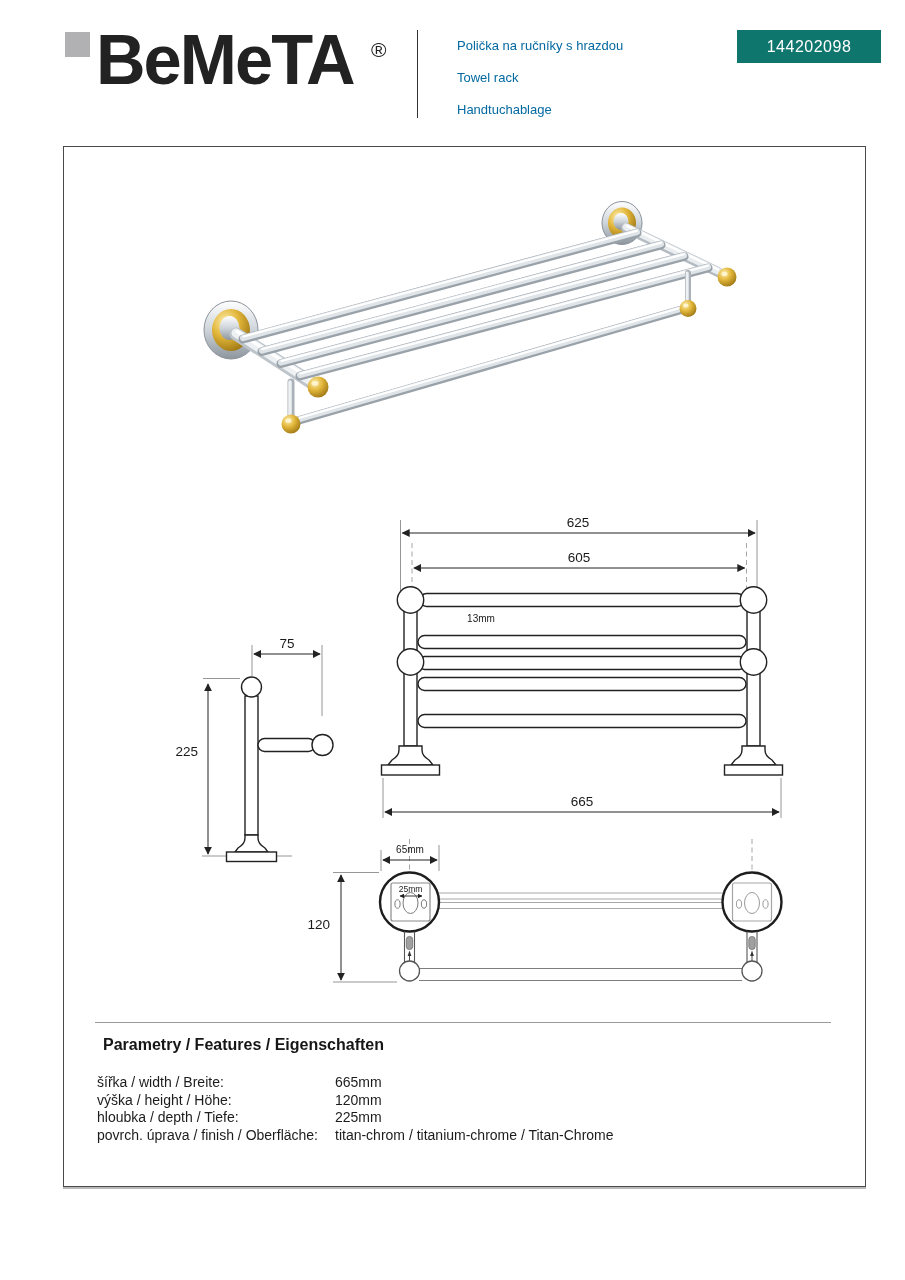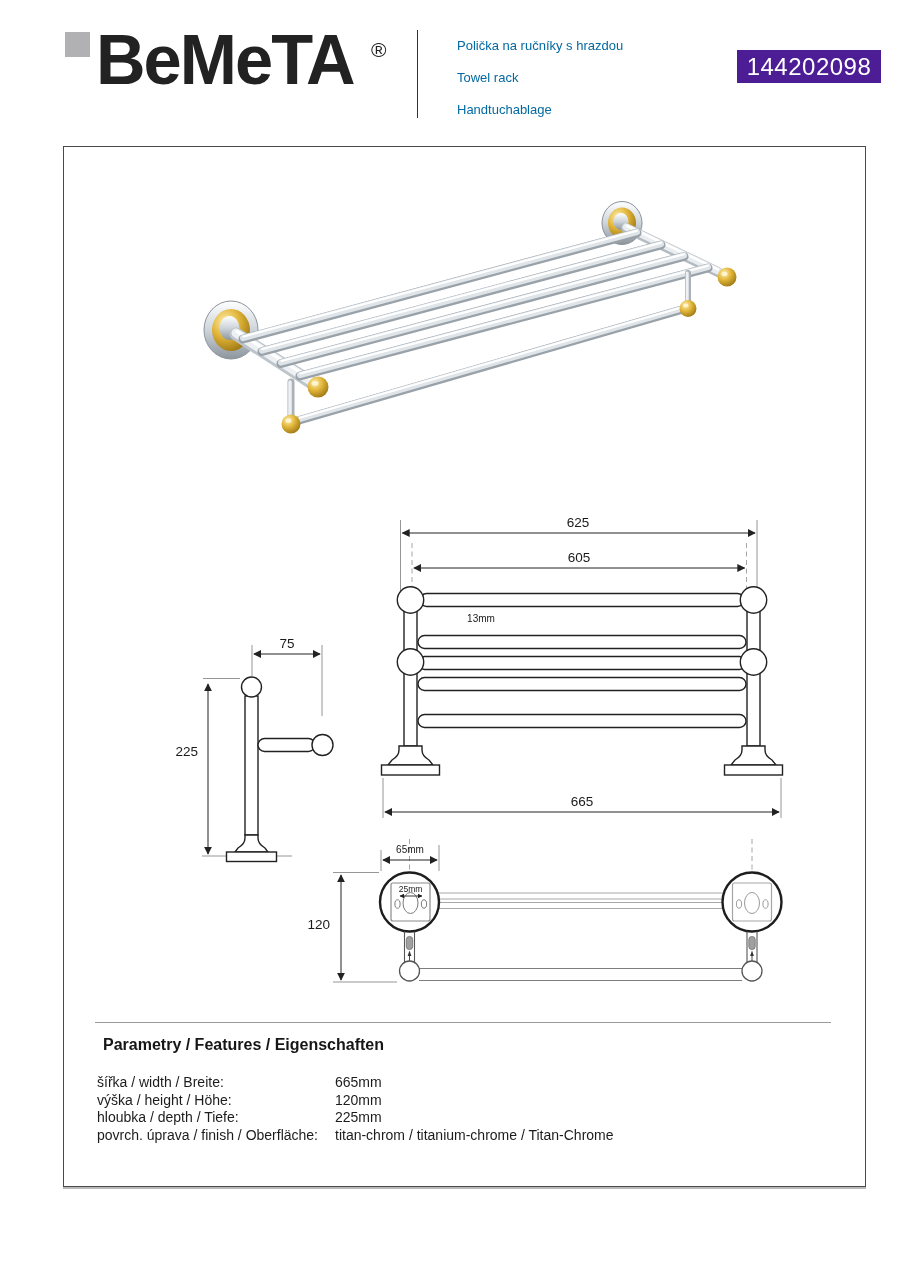--- a/index.html
+++ b/index.html
@@ -6,22 +6,22 @@
   .page{position:relative;width:905px;height:1280px;background:#ffffff;overflow:hidden;
         font-family:"Liberation Sans",sans-serif;color:#1a1a1a;border-radius:26px;}
 
   
   .brand-square{position:absolute;left:65px;top:32px;width:25px;height:25px;background:#b1b1b4;}
   .brand-logo{position:absolute;left:96px;top:25px;font-size:70px;line-height:70px;font-weight:700;
               letter-spacing:-2px;color:#222;transform:scaleX(0.98);transform-origin:left top;white-space:nowrap;}
   .brand-reg{position:absolute;left:371px;top:38px;font-size:21px;font-weight:400;color:#222;}
   .header-divider{position:absolute;left:417px;top:30px;width:1px;height:88px;background:#333;}
   .product-names{position:absolute;left:457px;top:30px;font-size:13px;line-height:32px;color:#0369a1;}
-  .product-code{position:absolute;left:737px;top:30px;width:144px;height:33px;background:#4c1d95;
-                color:#fff;font-size:24px;display:flex;align-items:center;justify-content:center;letter-spacing:0.5px;margin-top:20px;}
+  .product-code{position:absolute;left:737px;top:30px;width:144px;height:33px;background:#0f766e;
+                color:#fff;font-size:16px;display:flex;align-items:center;justify-content:center;letter-spacing:0.5px;}
 
   
   .content-frame{position:absolute;left:63px;top:146px;width:801px;height:1039px;
                  border:1px solid #4a4a4a;background:#fff;box-shadow:0 2px 0 #b9b9b9;}
   .params-divider{position:absolute;left:95px;top:1022px;width:736px;height:1px;background:#9a9a9a;}
 
   
   .params-title{position:absolute;left:103px;top:1036px;font-size:16px;font-weight:700;color:#161616;}
   .params-table{position:absolute;left:97px;top:1074px;font-size:14px;line-height:17.6px;color:#1c1c1c;}
   .param-row{display:flex;align-items:center;}

